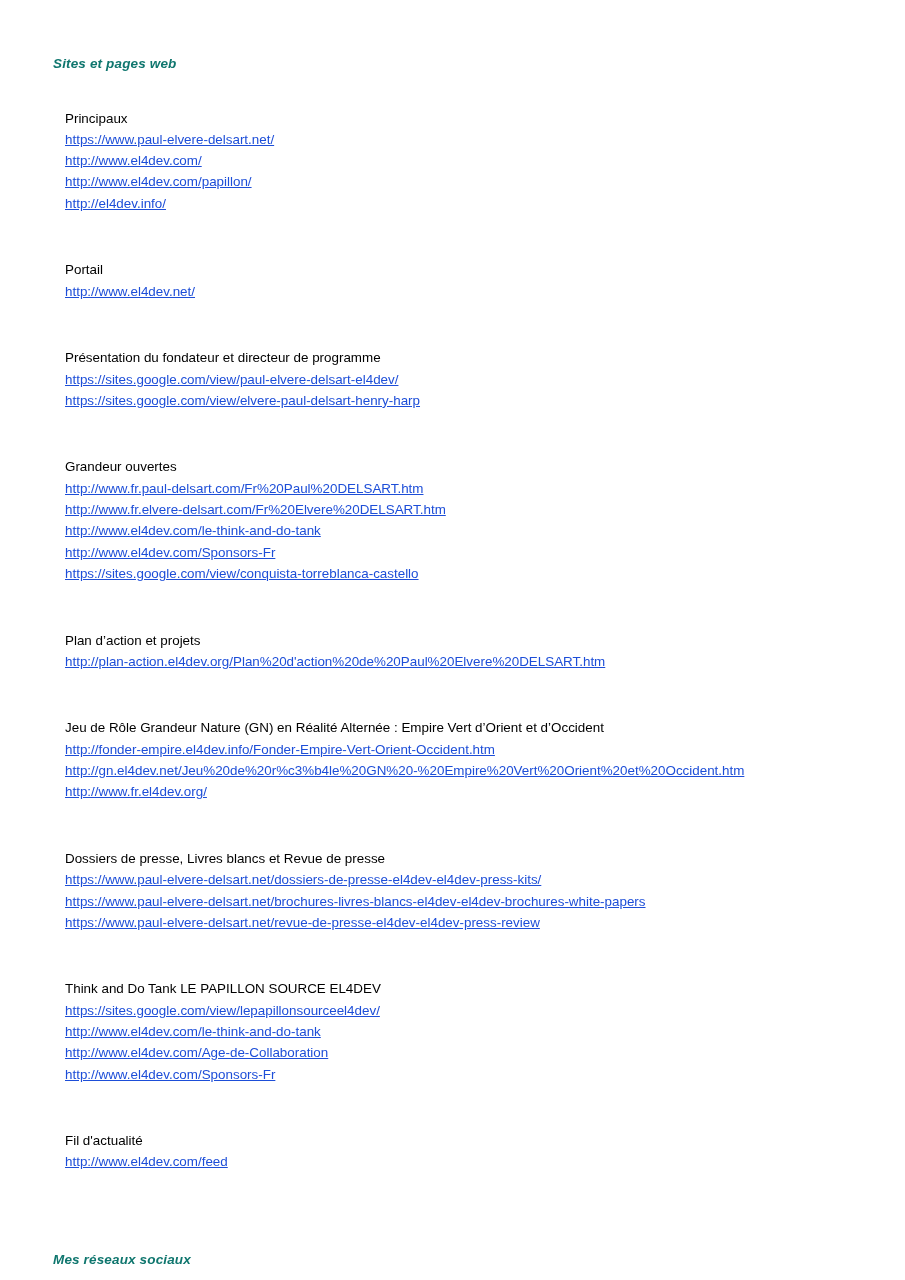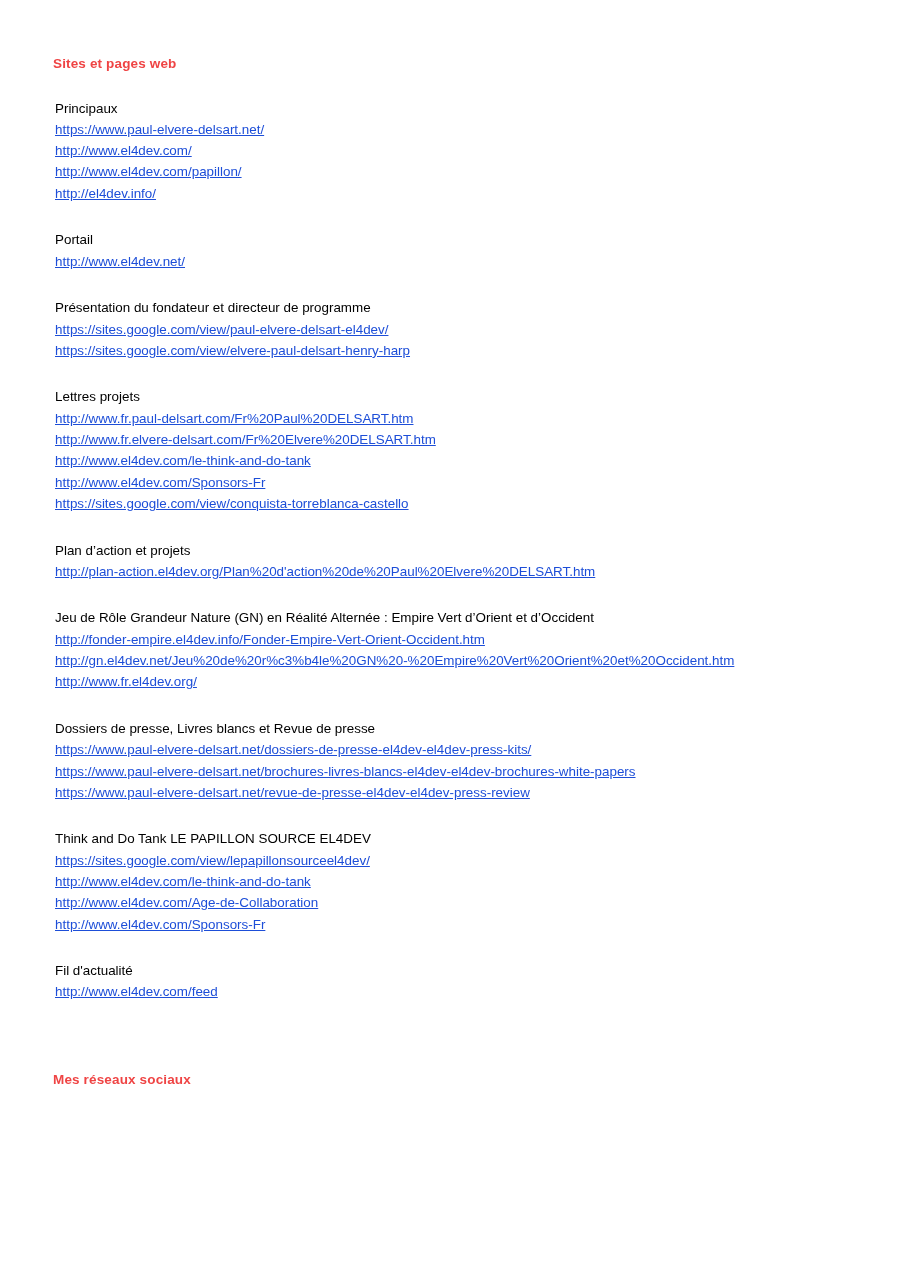--- a/index.html
+++ b/index.html
@@ -15,29 +15,30 @@
   }
   .page {
     position: relative;
     width: 905px;
     height: 1280px;
     background: #ffffff;
     box-sizing: border-box;
     padding: 53px 40px 0 53px;
   }
   .section-heading {
-    color: #ef4444;
+    color: #0f766e;
     font-weight: bold;
     font-size: 13.5px;
     line-height: 21.3px;
     margin: 0;
     letter-spacing: 0.15px;
+    font-style: italic;
   }
   .spacer-after-heading { height: 21.3px; }
-  .group { margin: 2px; }
+  .group { margin: 12px; }
   .group-gap { height: 21.3px; }
   .line {
     font-size: 13.4px;
     line-height: 21.3px;
     color: #000000;
     white-space: nowrap;
     margin: 0;
   }
   .line.label {
     color: #000000;
@@ -77,21 +78,21 @@
     <div class="group-gap"></div>
 
     <div class="group">
       <div class="line label">Présentation du fondateur et directeur de programme</div>
       <a class="line url">https://sites.google.com/view/paul-elvere-delsart-el4dev/</a>
       <a class="line url">https://sites.google.com/view/elvere-paul-delsart-henry-harp</a>
     </div>
     <div class="group-gap"></div>
 
     <div class="group">
-      <div class="line label">Lettres projets</div>
+      <div class="line label">Grandeur ouvertes</div>
       <a class="line url">http://www.fr.paul-delsart.com/Fr%20Paul%20DELSART.htm</a>
       <a class="line url">http://www.fr.elvere-delsart.com/Fr%20Elvere%20DELSART.htm</a>
       <a class="line url">http://www.el4dev.com/le-think-and-do-tank</a>
       <a class="line url">http://www.el4dev.com/Sponsors-Fr</a>
       <a class="line url">https://sites.google.com/view/conquista-torreblanca-castello</a>
     </div>
     <div class="group-gap"></div>
 
     <div class="group">
       <div class="line label">Plan d’action et projets</div>

